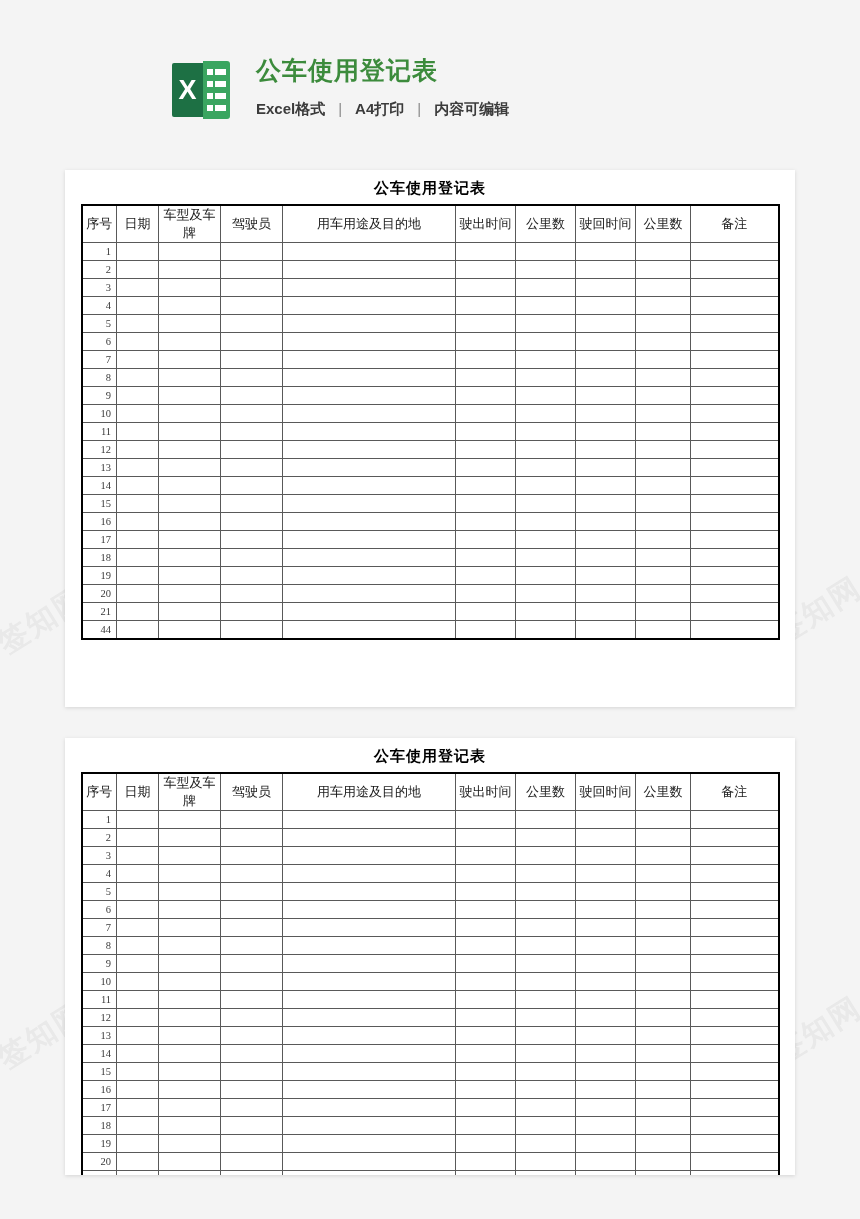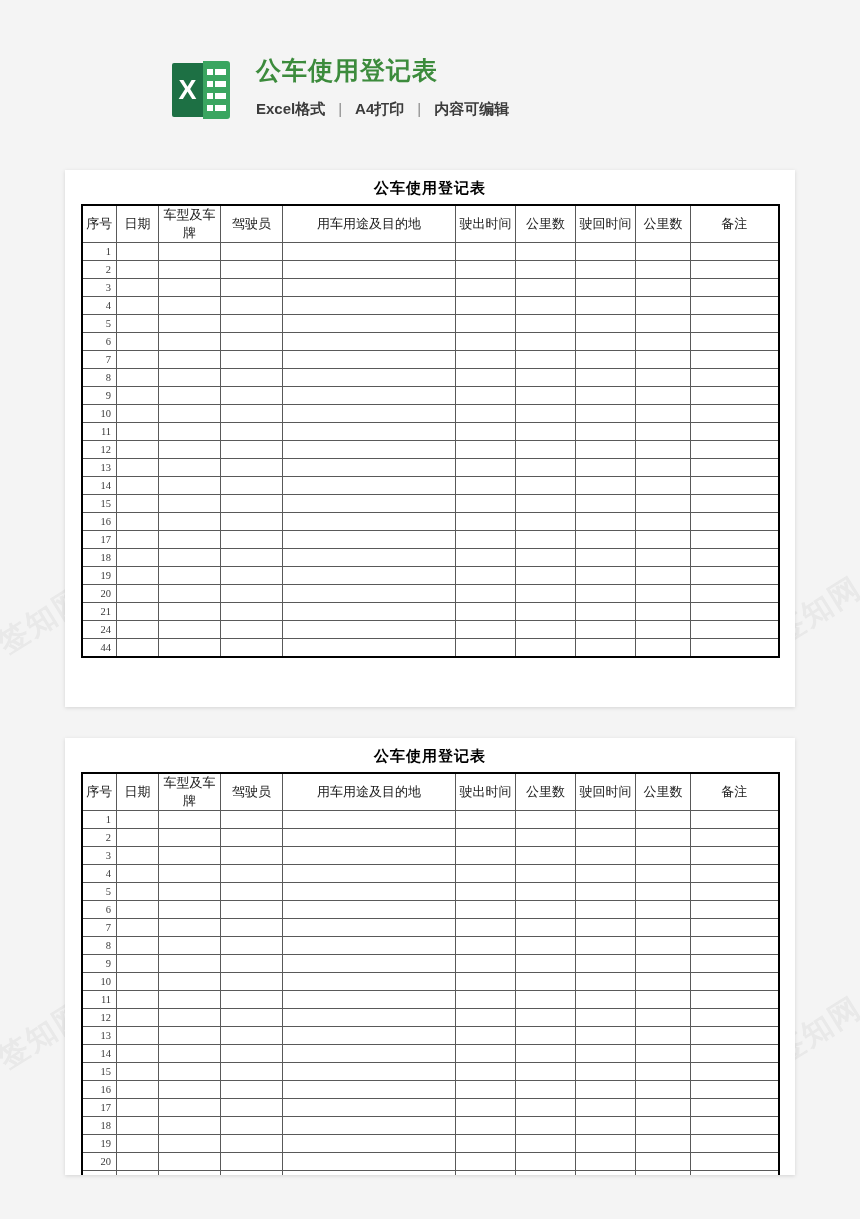--- a/index.html
+++ b/index.html
@@ -529,32 +529,20 @@
           <td></td>
           <td></td>
           <td></td>
           <td></td>
           <td></td>
           <td></td>
           <td></td>
           <td></td>
         </tr>
         <tr>
-          <td class="idx">24</td>
-          <td></td>
-          <td></td>
-          <td></td>
-          <td></td>
-          <td></td>
-          <td></td>
-          <td></td>
-          <td></td>
-          <td></td>
-        </tr>
-        <tr>
           <td class="idx">44</td>
           <td></td>
           <td></td>
           <td></td>
           <td></td>
           <td></td>
           <td></td>
           <td></td>
           <td></td>
           <td></td>

